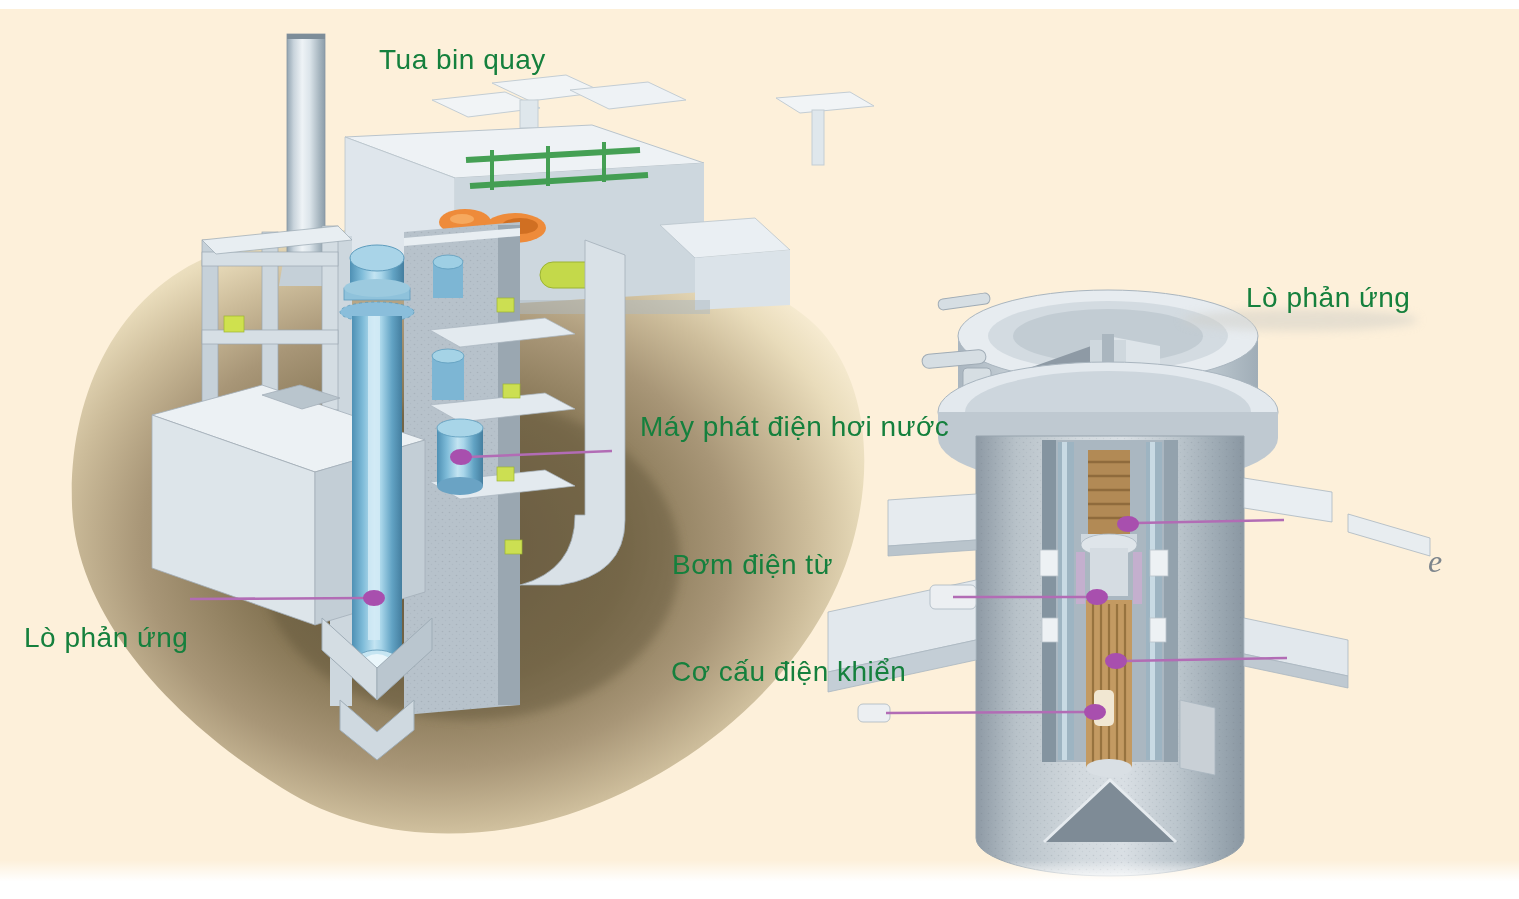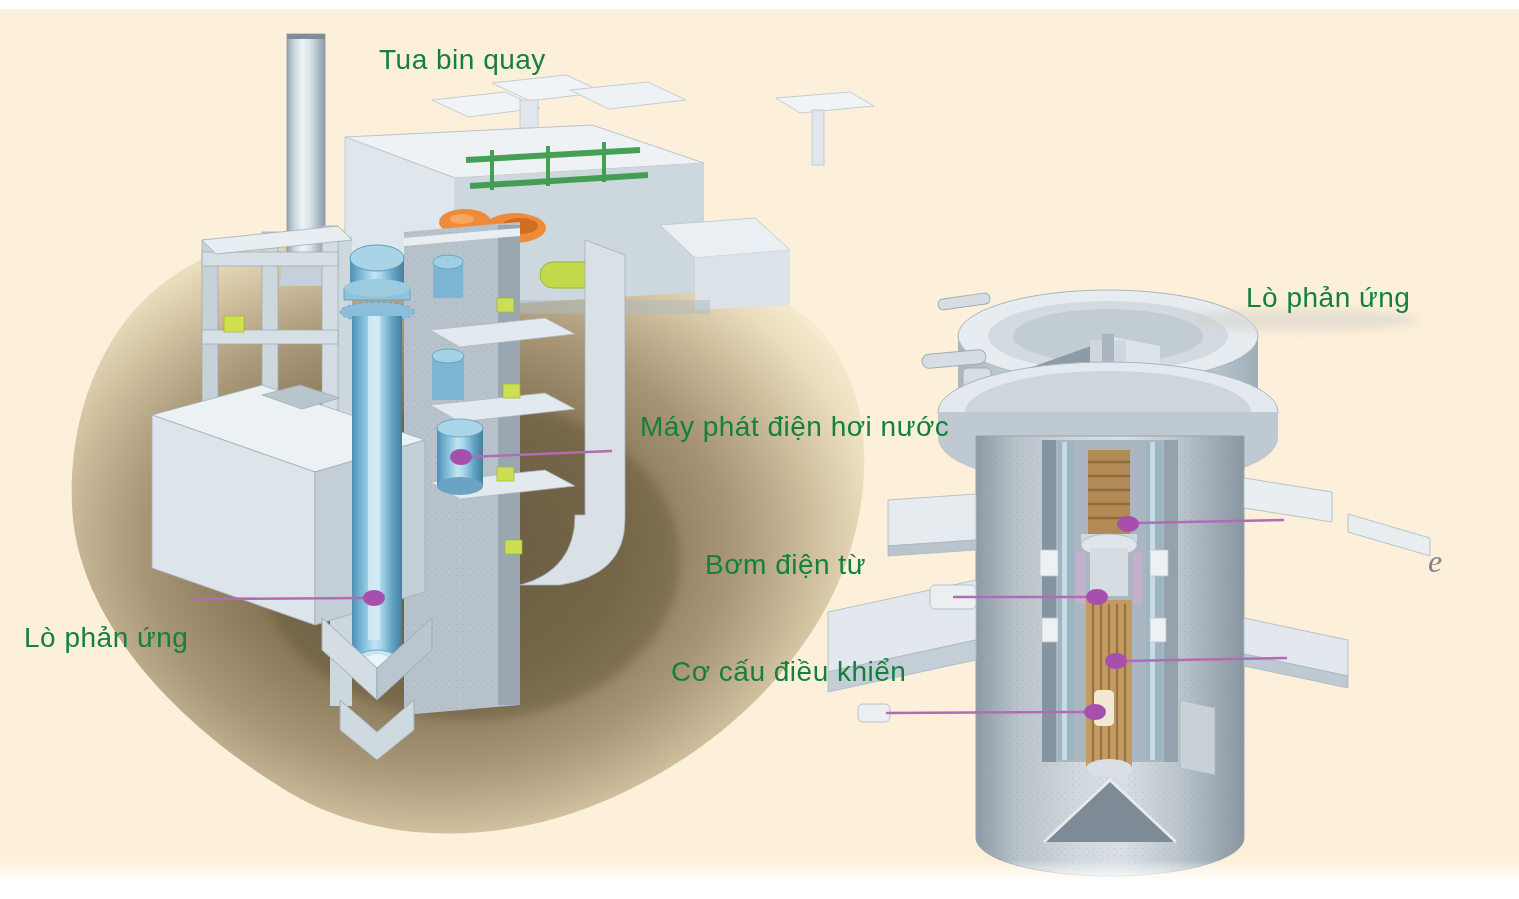--- a/index.html
+++ b/index.html
@@ -4,21 +4,21 @@
 <style>
   html,body{margin:0;padding:0;background:#ffffff;}
   .frame{position:relative;width:1519px;height:899px;background:#fdf0da;overflow:hidden;
          font-family:"Liberation Sans", sans-serif;}
   .art{position:absolute;left:0;top:0;width:1519px;height:899px;display:block;}
   .label{position:absolute;font-size:28px;line-height:1.15;color:#15803d;white-space:nowrap;
          letter-spacing:0.5px;}
   .lbl-turbine{left:379px;top:44px;}
   .lbl-steamgen{left:604px;top:411px;margin-left:36px;}
   .lbl-reactor-left{left:24px;top:622px;}
-  .lbl-pump{left:672px;top:549px;margin-left:33px;}
+  .lbl-pump{left:672px;top:549px;}
   .lbl-control{left:671px;top:656px;}
   .lbl-reactor-right{left:1246px;top:282px;}
   .lbl-heat{left:1231px;top:580px;}
   .lbl-core{left:1203px;top:719px;}
   .strip{position:absolute;left:0;width:1519px;background:#ffffff;}
   .strip-top{top:0;height:9px;}
   .strip-bottom{top:860px;height:39px;background:linear-gradient(180deg,rgba(255,255,255,0),#ffffff 55%);}
 </style>
 </head>
 <body>
@@ -274,19 +274,19 @@
     <line x1="886" y1="713" x2="1088" y2="712"></line>
     <ellipse cx="1095" cy="712" rx="11" ry="8" fill="#a84fae" stroke="none"></ellipse>
     <text x="1428" y="572" font-family="Liberation Serif, serif" font-style="italic" font-size="32" fill="#7d858c" stroke="none">e</text>
   </g>
 </svg>
 
 <div class="label lbl-turbine">Tua bin quay</div>
 <div class="label lbl-steamgen">Máy phát điện hơi nước</div>
 <div class="label lbl-reactor-left">Lò phản ứng</div>
 <div class="label lbl-pump">Bơm điện từ</div>
-<div class="label lbl-control">Cơ cấu điều khiển</div>
+<div class="label lbl-control">Cơ cấu điện khiển</div>
 <div class="label lbl-reactor-right">Lò phản ứng</div>
 
 <div class="strip strip-top"></div>
 <div class="strip strip-bottom"></div>
 
 </div>
 
 </body></html>

